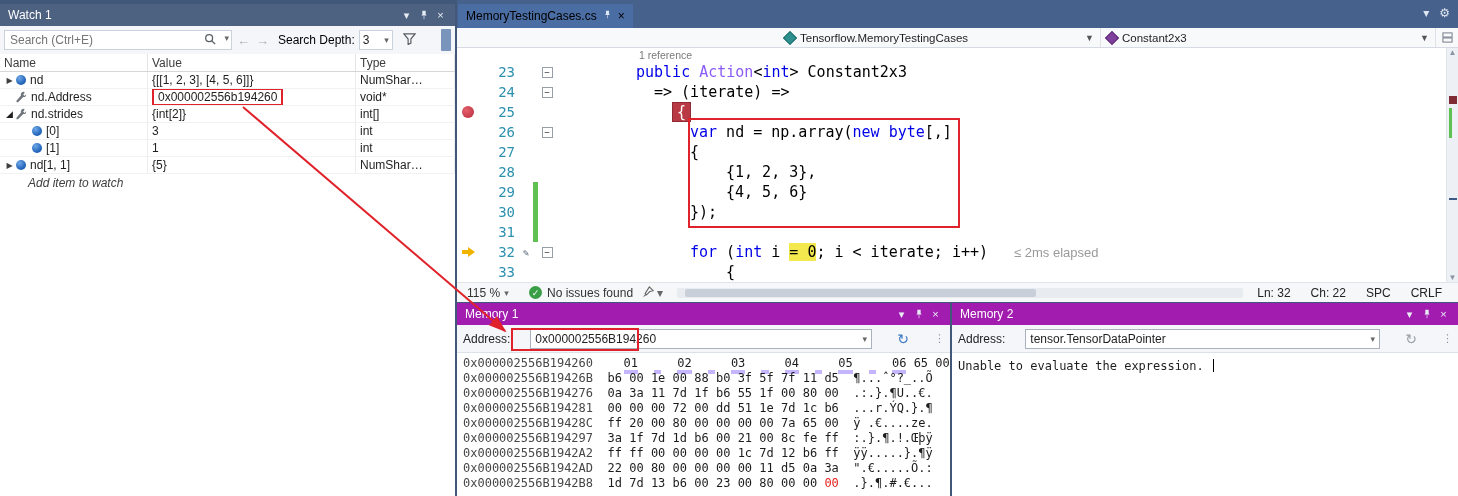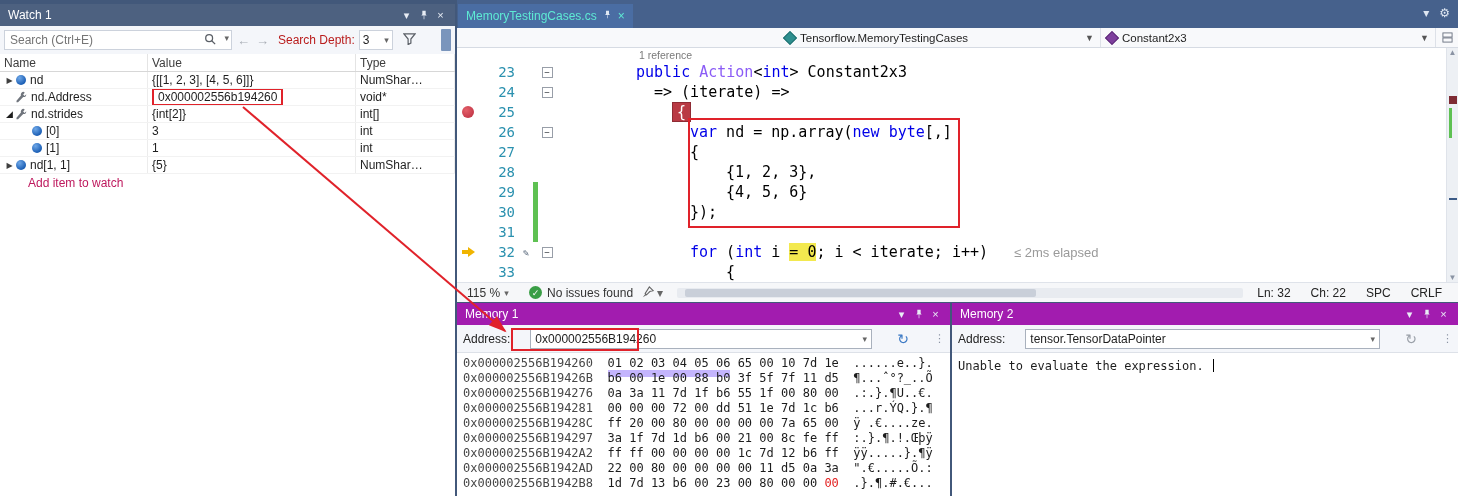--- a/index.html
+++ b/index.html
@@ -20,46 +20,46 @@
   .tb-ic { display:inline-flex; align-items:center; justify-content:center; width:17px; height:16px; color:#e8edf5; cursor:default; font-size:11px; }
   .tb-ic svg { fill:#e8edf5; }
 
   
   .searchrow { height:28px; background:#f4f6fa; border-bottom:1px solid #dcе0e8; display:flex; align-items:center; padding:0 4px; gap:4px; }
   .searchbox-wrap { position:relative; width:228px; height:20px; }
   .searchbox-wrap input { width:100%; height:20px; border:1px solid #ccd2dc; background:#fff; font:12px "Liberation Sans",sans-serif; color:#444; padding:0 34px 0 5px; outline:none; }
   .searchbox-wrap .mag { position:absolute; right:16px; top:3px; }
   .searchbox-wrap .dd  { position:absolute; right:3px; top:3px; color:#666; font-size:9px; }
   .nav-ar { color:#a8adb5; font-size:13px; width:15px; text-align:center; }
-  .depth-label { color:#b91c1c; margin-left:4px; white-space:nowrap; }
+  .depth-label { color:#000000; margin-left:4px; white-space:nowrap; }
   .depth-combo { width:34px; height:20px; border:1px solid #ccd2dc; background:#fff; display:flex; align-items:center; padding:0 3px; justify-content:space-between; }
   .depth-combo .dd { font-size:9px; color:#666; }
   .filter-ic { margin-left:6px; }
   .toolbar-grip { width:10px; height:22px; margin-left:auto; background:#7a95bc; border-radius:1px; }
 
   .w-header { height:18px; display:flex; border-bottom:1px solid #d7d7d7; background:#fff; color:#3d3d3d; }
   .w-h { padding:2px 4px; border-right:1px solid #e4e4e4; }
   .col-name  { width:148px; flex:none; }
   .col-value { width:208px; flex:none; }
   .col-type  { flex:1; }
   .w-body { background:#fff; }
   .w-row { display:flex; height:17px; align-items:center; border-bottom:1px solid #f2f2f2; }
   .w-cell { padding:0 4px; border-right:1px solid #ececec; height:100%; display:flex; align-items:center; overflow:hidden; white-space:nowrap; }
   .w-exp { width:11px; display:inline-block; text-align:center; color:#3f3f3f; font-size:8px; flex:none; }
   .w-exp.expanded { font-size:9px; color:#1e1e1e; }
   .w-ind { display:inline-block; flex:none; }
   .w-ball { width:10px; height:10px; border-radius:50%; flex:none; margin:0 4px 0 1px;
             background:radial-gradient(circle at 35% 30%, #6fa8e8, #1c5fb5 70%); }
   .w-wrench { width:14px; flex:none; margin-right:2px; display:inline-flex; }
-  .w-addrow { height:17px; display:flex; align-items:center; padding-left:28px; color:#be185d; background:#fff; }
+  .w-addrow { height:17px; display:flex; align-items:center; padding-left:28px; color:#404040; font-style:italic; background:#fff; }
   .red-inline { display:inline-block; border:2px solid #e0222a; padding:0 4px; margin:-2px 0; line-height:14px; }
 
   
   .tabstrip { height:28px; background:#46618c; display:flex; align-items:flex-end; position:relative; }
-  .ed-tab { height:24px; background:#4a6da3; color:#5eead4; display:flex; align-items:center; gap:6px; padding:0 8px; margin-left:1px; font-size:12px; }
+  .ed-tab { height:24px; background:#4a6da3; color:#000000; display:flex; align-items:center; gap:6px; padding:0 8px; margin-left:1px; font-size:12px; }
   .ed-tab svg { fill:#dfe7f2; }
   .tabstrip-right { position:absolute; right:8px; top:6px; display:flex; gap:10px; color:#dfe7f2; font-size:12px; }
   .navbar { height:20px; background:#f8f9fb; border-bottom:1px solid #d6dbe3; display:flex; align-items:stretch; }
   .nav-combo { display:flex; align-items:center; gap:5px; padding:0 6px; border-right:1px solid #dde1e8; font-size:11.5px; color:#1e1e1e; }
   .nav-combo .dd { margin-left:auto; font-size:9px; color:#555; }
   .nav-combo.c1 { width:322px;margin-top:38px; } .nav-combo.c2 { width:322px; } .nav-combo.c3 { flex:1; }
   .nav-endbtn { width:22px; display:flex; align-items:center; justify-content:center; }
   .csharp-ic { width:13px; height:13px; background:#2e9b4e; color:#fff; font-size:7px; font-weight:bold; display:inline-flex; align-items:center; justify-content:center; border-radius:2px; flex:none; }
   .cube { width:10px; height:10px; transform:rotate(45deg); flex:none; }
   .cube.teal { background:#2e8f8f; border:1px solid #1f6f6f; }
@@ -104,21 +104,21 @@
   .mem-toolbar { height:28px; background:#f4f6fa; border-bottom:1px solid #dde1e8; display:flex; align-items:center; padding:0 6px; gap:20px; }
   .addr-label { color:#222; white-space:nowrap; }
   .addr-combo { flex:1; height:20px; background:#fff; border:1px solid #a9b1bd; display:flex; align-items:center; padding:0 4px; justify-content:space-between; overflow:hidden; white-space:nowrap; }
   .addr-combo .dd { font-size:9px; color:#666; margin-left:4px; }
   .refresh { width:22px; height:20px; display:flex; align-items:center; justify-content:center; font-size:14px; }
   .refresh.blue { color:#3b79c4; } .refresh.gray { color:#9aa0a8; }
   .mem-grip { color:#8a93a3; font-size:11px; width:10px; text-align:center; letter-spacing:0; }
   .mem-body { background:#fff; padding:3px 0 0 6px; font-family:"DejaVu Sans Mono",monospace; font-size:12px; line-height:15px; white-space:pre; }
   .m-addr { color:#474747; }
   .m-bytes, .m-ascii { color:#1c1c1c; }
-  .b-ul { border-bottom:7px solid #c4b5fd; }
+  .b-ul { border-bottom:4px solid #c4b5fd;margin-left:16px; }
   .b-red { color:#e31e1e; }
   .mem-msg { padding:6px; font-family:"DejaVu Sans Mono",monospace; font-size:12px; color:#1e1e1e; background:#fff; }
   .caret { display:inline-block; width:1px; height:13px; background:#000; vertical-align:-2px; margin-left:2px; }
 
   
   .anno { position:absolute; border:2px solid #e0222a; z-index:55; pointer-events:none; }
   #anno-code { left:688px; top:118px; width:272px; height:110px; }
   #anno-mem  { left:511px; top:328px; width:128px; height:23px; }
   #anno-arrow { position:absolute; left:0; top:0; z-index:56; pointer-events:none; }
 </style>

